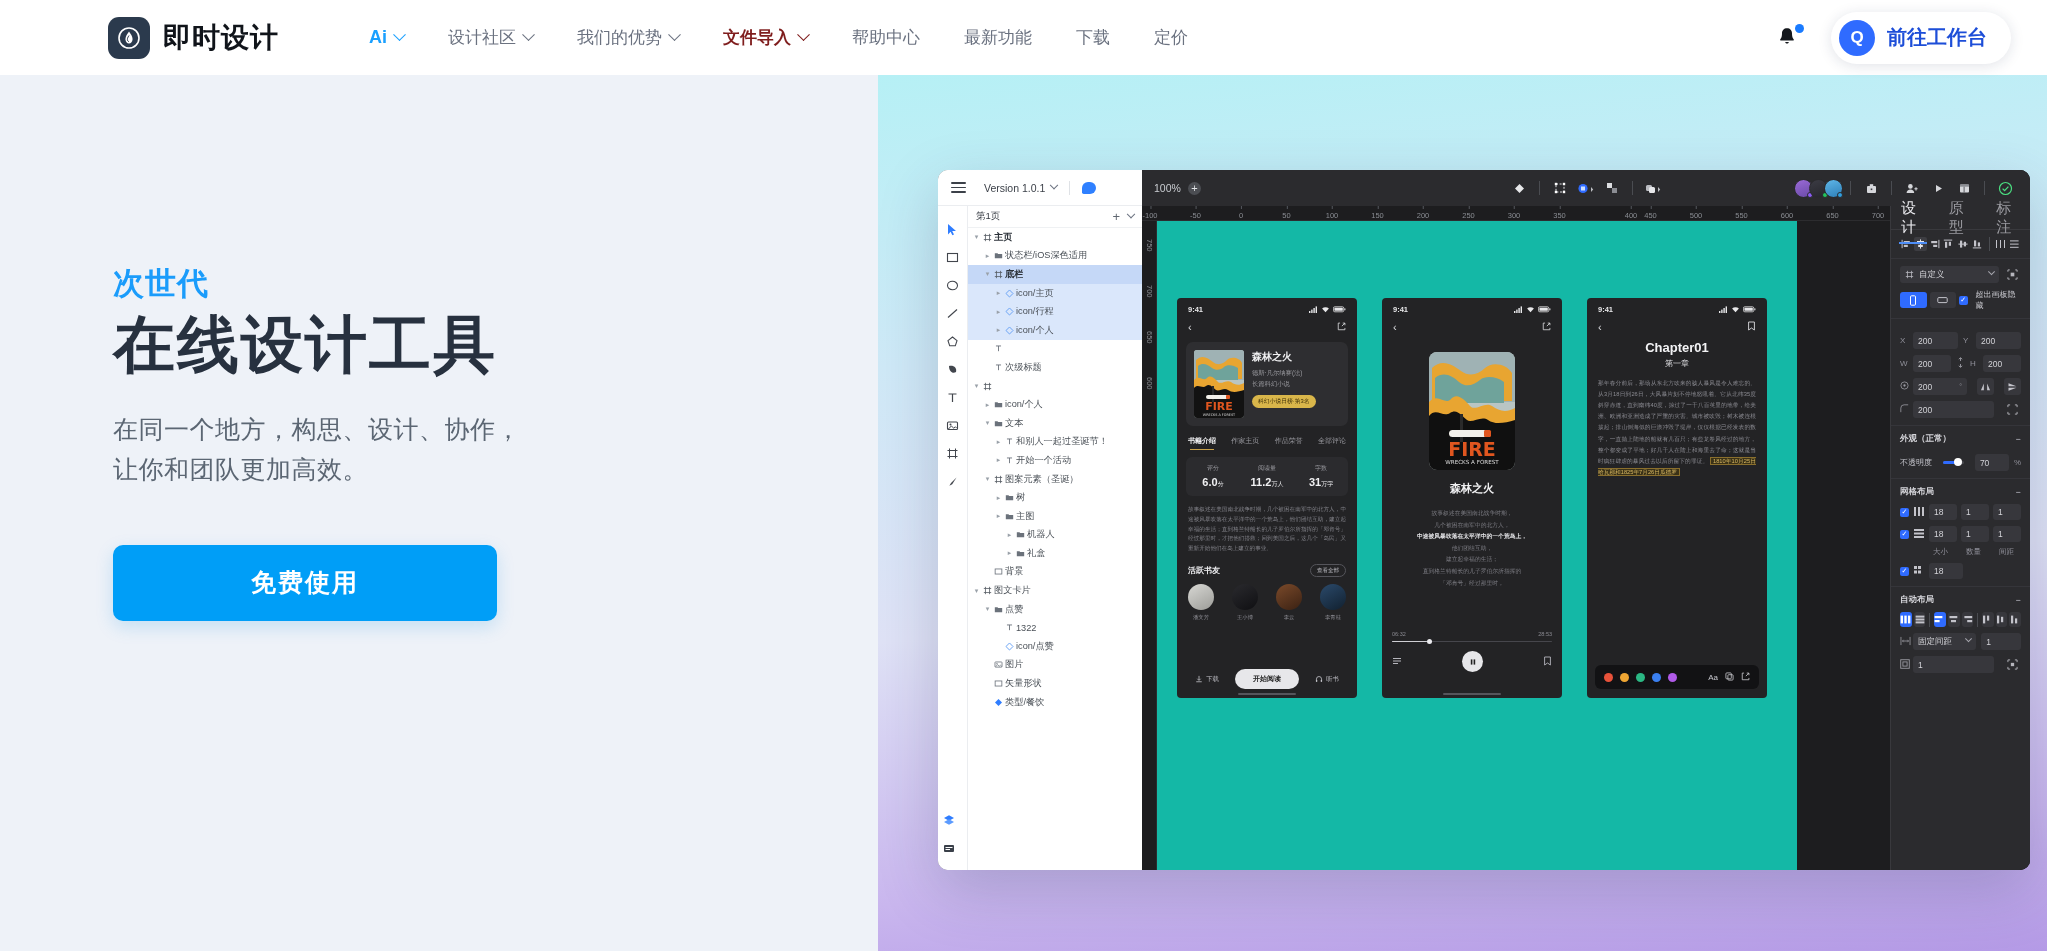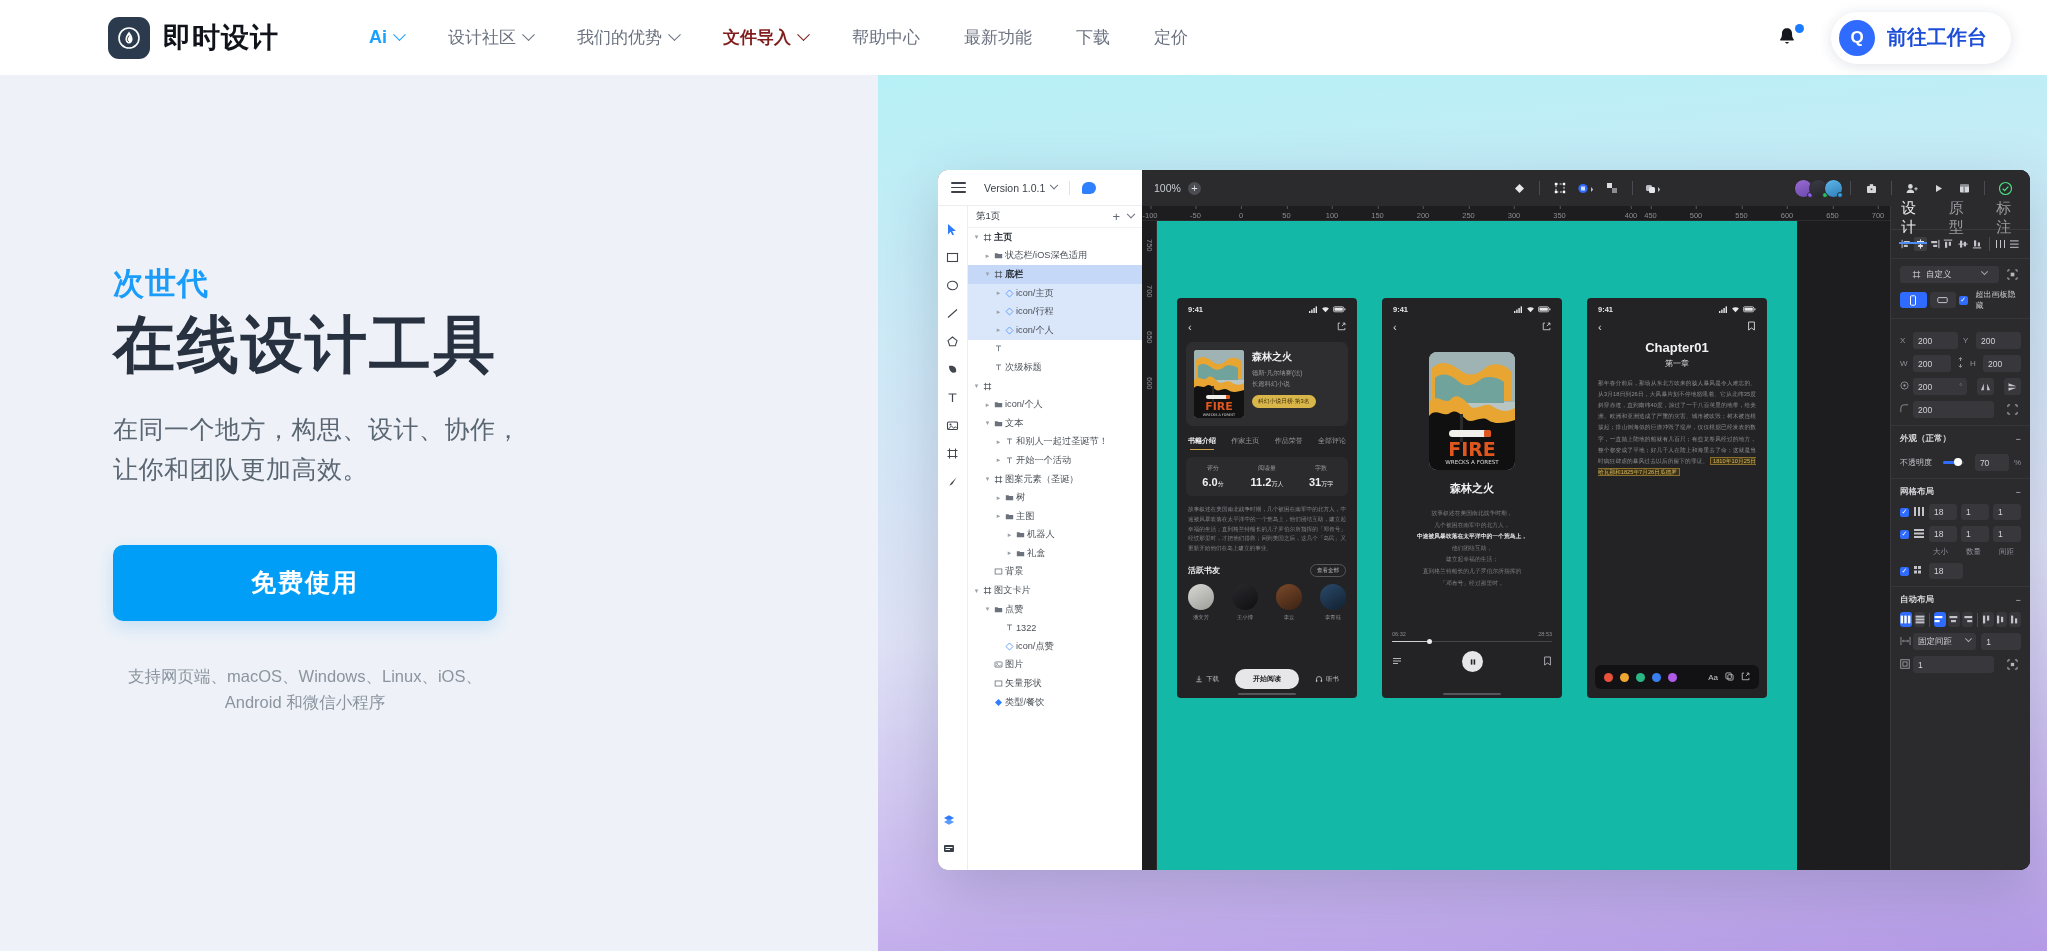--- a/index.html
+++ b/index.html
@@ -238,21 +238,21 @@
   .props { position: absolute; right: 0; top: 36px; width: 140px; height: 664px; background: #2b2b2e; border-left: 1px solid #39393d; }
   .ptabs { display: flex; height: 24px; align-items: center; padding: 0 10px; gap: 24px; font-size: 15px; color: #9b9ba1; border-bottom: 1px solid #39393d; }
   .ptabs .on { color: #eaeaee; position: relative; }
   .ptabs .on::after { content: ""; position: absolute; left: -2px; right: -2px; bottom: -7px; height: 1.5px; background: #4e8ef7; }
   .psec { padding: 7px 9px; border-bottom: 1px solid #35353a; }
   .alignrow { display: flex; align-items: center; gap: 2px; }
   .ab { width: 15px; height: 14px; display: flex; align-items: center; justify-content: center; border-radius: 2px; }
   .ab.on { background: #3d3d42; }
   .sel-input {
     display: flex; align-items: center; height: 17px; background: #37373c; border-radius: 3px;
-    padding: 0 12px; font-size: 8.5px; color: #d2d2d7; flex: 1;
+    padding: 0 5px; font-size: 8.5px; color: #d2d2d7; flex: 1;
   }
   .sq-btn { width: 17px; height: 17px; border-radius: 3px; display: flex; align-items: center; justify-content: center; margin-left: 5px; }
   .seg { display: flex; gap: 3px; margin-top: 6px; align-items: center; }
   .segb { width: 28px; height: 16px; border-radius: 3px; background: #37373c; display: flex; align-items: center; justify-content: center; }
   .segb.on { background: #2f6bff; }
   .cbx { width: 9px; height: 9px; border-radius: 2px; background: #2f6bff; display: flex; align-items: center; justify-content: center; color: #fff; font-size: 7px; }
   .cklbl { font-size: 8px; color: #c9c9cf; margin-left: 5px; }
   .frow { display: flex; align-items: center; gap: 5px; margin-top: 6px; }
   .flbl { font-size: 8px; color: #90909a; width: 8px; flex: none; }
   .fin { height: 17px; background: #37373c; border-radius: 3px; display: flex; align-items: center; padding: 0 5px; font-size: 8.5px; color: #d3d3d8; flex: 1; }
@@ -328,22 +328,20 @@
 
 <div class="hero-bg"></div>
 <div class="right-bg"></div>
 
 <div class="hero">
   <div class="hero-eyebrow">次世代</div>
   <div class="hero-title">在线设计工具</div>
   <div class="hero-sub" style="white-space:pre-line">在同一个地方，构思、设计、协作，
 让你和团队更加高效。</div>
   <button class="hero-btn">免费使用</button>
-  <div class="hero-note" style="white-space:pre-line">支持网页端、macOS、Windows、Linux、iOS、
-Android 和微信小程序</div>
 </div>
 
 <div class="app">
 
   <div class="app-left">
     <div class="lp-head">
       <div class="burger">
           <span></span>
           <span></span>
           <span></span>

